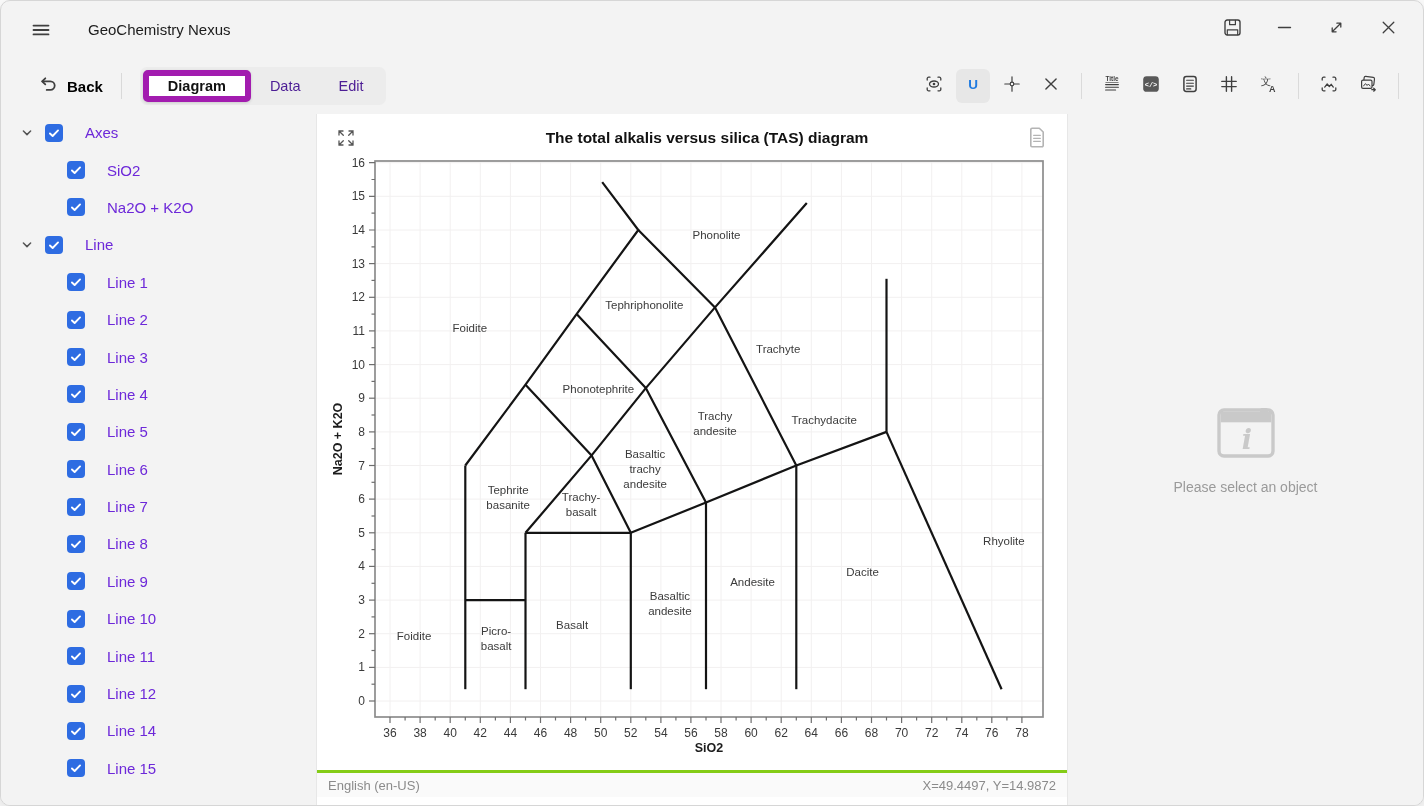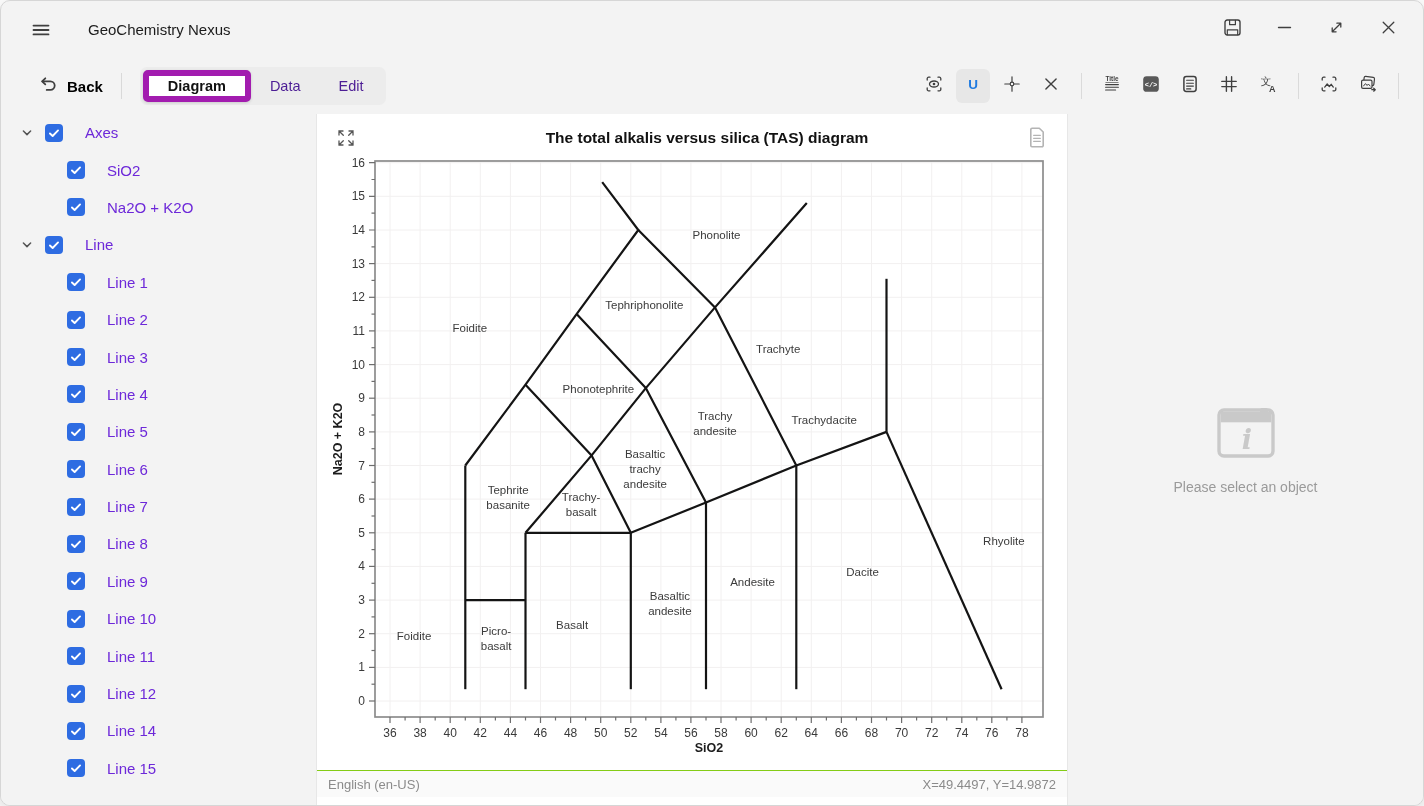--- a/index.html
+++ b/index.html
@@ -30,21 +30,21 @@
   .content{position:absolute;left:0;top:113px;right:0;bottom:0;display:flex;}
   .sidebar{width:315px;height:100%;overflow:hidden;background:#f3f3f3;}
   .trow{height:37.4px;display:flex;align-items:center;cursor:pointer;}
   .trow.group{padding-left:20px;}
   .trow.child{padding-left:66px;}
   .chev{width:14px;height:14px;margin-right:10px;display:flex;align-items:center;}
   .cbx{width:18px;height:18px;border-radius:4px;display:flex;align-items:center;justify-content:center;flex:0 0 18px;}
   .tlabel{margin-left:22px;font-size:15px;color:#6d28d9;}
   .chart-panel{width:752px;height:100%;background:#ffffff;border-left:1px solid #e7e7e7;border-right:1px solid #e7e7e7;position:relative;}
   #chart-host{position:absolute;left:0;top:0;}
-  .statusbar{position:absolute;left:0;right:0;top:656px;height:27px;background:#fafafa;border-top:1px solid #84cc16;
+  .statusbar{position:absolute;left:0;right:0;top:656px;height:27px;background:#fafafa;border-top:3px solid #84cc16;
              display:flex;align-items:center;justify-content:space-between;padding:0 11px;font-size:13px;color:#8b8b8b;}
   .right-panel{flex:1;background:#f3f3f3;display:flex;flex-direction:column;align-items:center;}
   .inspector-icon{margin-top:293px;}
   .inspector-msg{margin-top:14px;font-size:14px;color:#9a9a9a;}
   
   .grid{stroke:#f2f0f0;stroke-width:1;}
   .plotbox{fill:none;stroke:#8c8c8c;stroke-width:1.7;}
   .tick{stroke:#6e6e6e;stroke-width:1.2;}
   .ticklbl{font-size:12px;fill:#3a3a3a;font-family:"Liberation Sans",sans-serif;}
   .axtitle{font-size:12.5px;font-weight:bold;fill:#1c1c1c;font-family:"Liberation Sans",sans-serif;}

